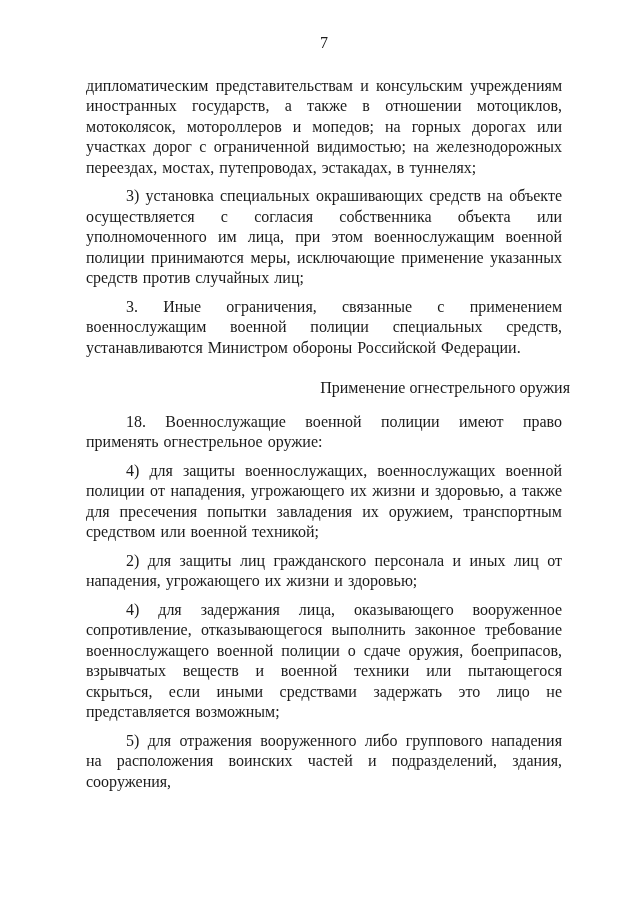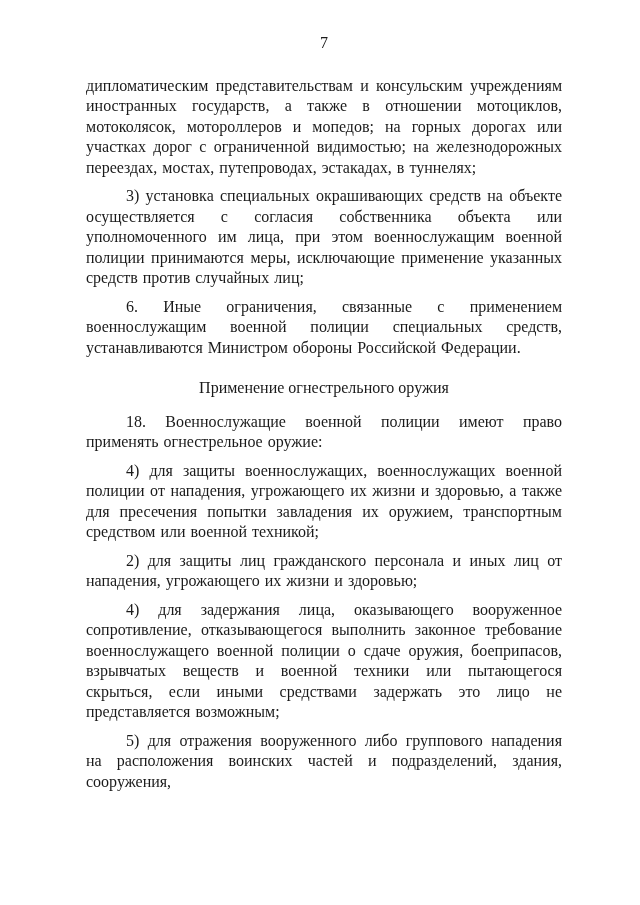--- a/index.html
+++ b/index.html
@@ -32,40 +32,40 @@
     text-align: justify;
     text-indent: 40px;
     word-spacing: 1px;
   }
   .body-text p.para.no-indent {
     text-indent: 0;
   }
   .section-heading {
     font-size: 16px;
     font-weight: normal;
-    text-align: center;
+    text-align: right;
     margin: 20px 0 13px 0;
     line-height: 20.5px;
   }
 </style>
 </head>
 <body>
 
 <div class="sheet">
 
   <div class="page-number">7</div>
 
   <div class="body-text">
 
     <p class="para no-indent">дипломатическим представительствам и консульским учреждениям иностранных государств, а также в отношении мотоциклов, мотоколясок, мотороллеров и мопедов; на горных дорогах или участках дорог с ограниченной видимостью; на железнодорожных переездах, мостах, путепроводах, эстакадах, в туннелях;</p>
 
     <p class="para">3) установка специальных окрашивающих средств на объекте осуществляется с согласия собственника объекта или уполномоченного им лица, при этом военнослужащим военной полиции принимаются меры, исключающие применение указанных средств против случайных лиц;</p>
 
 
-    <p class="para">6. Иные ограничения, связанные с применением военнослужащим военной полиции специальных средств, устанавливаются Министром обороны Российской Федерации.</p>
+    <p class="para">3. Иные ограничения, связанные с применением военнослужащим военной полиции специальных средств, устанавливаются Министром обороны Российской Федерации.</p>
 
     <h2 class="section-heading">Применение огнестрельного оружия</h2>
 
     <p class="para">18. Военнослужащие военной полиции имеют право применять огнестрельное оружие:</p>
 
     <p class="para">4) для защиты военнослужащих, военнослужащих военной полиции от нападения, угрожающего их жизни и здоровью, а также для пресечения попытки завладения их оружием, транспортным средством или военной техникой;</p>
 
     <p class="para">2) для защиты лиц гражданского персонала и иных лиц от нападения, угрожающего их жизни и здоровью;</p>
 
 

